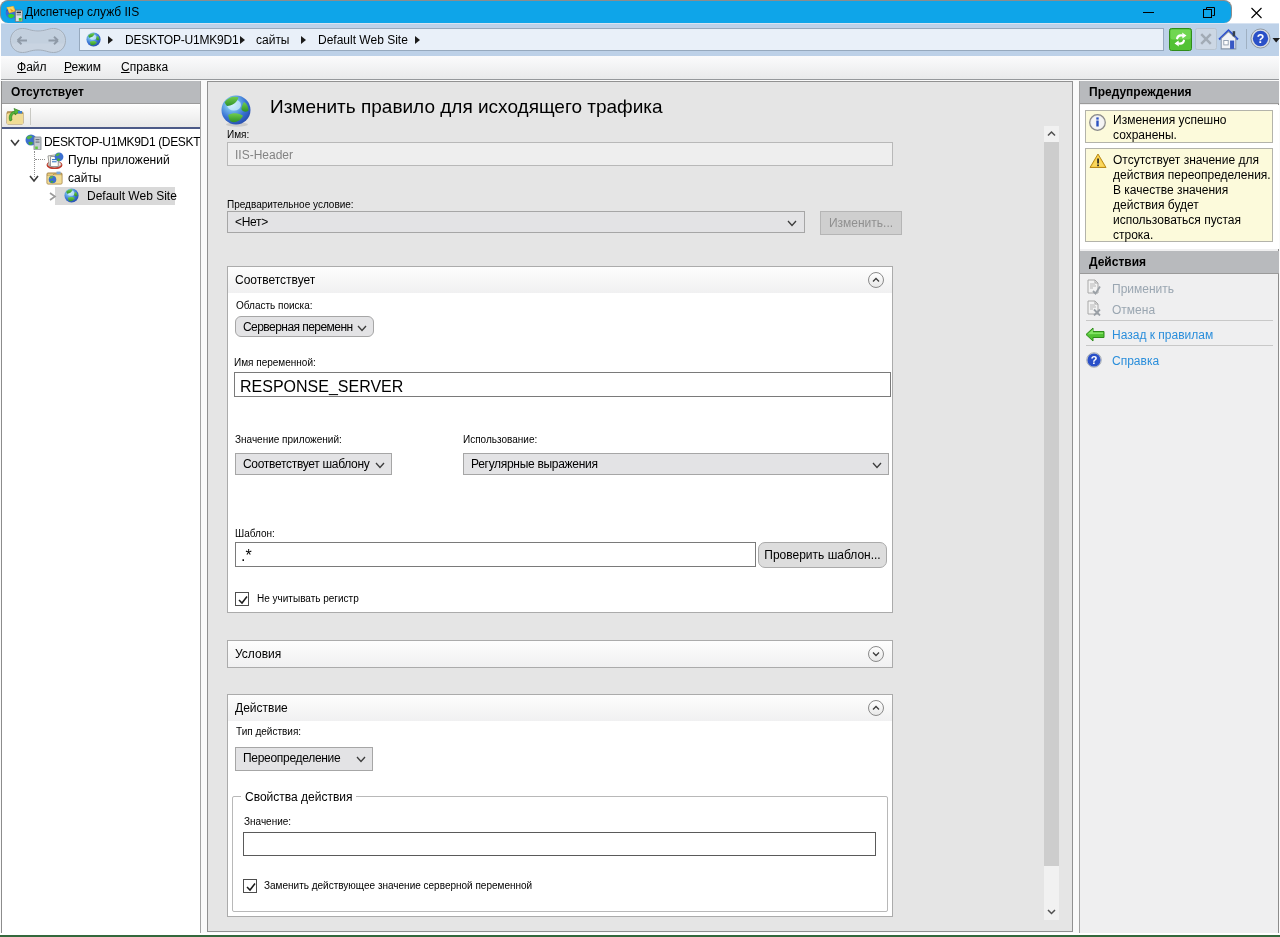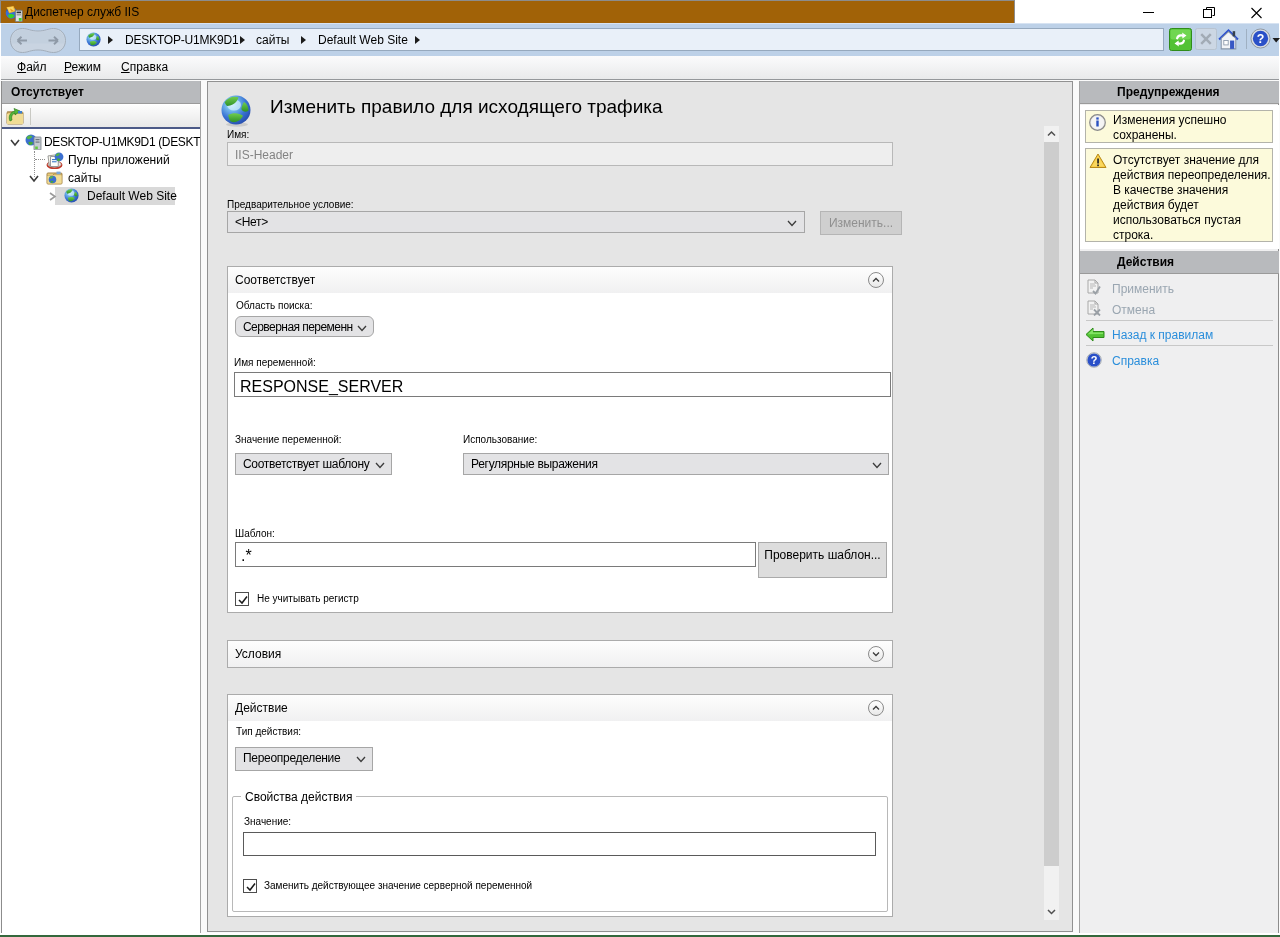--- a/index.html
+++ b/index.html
@@ -2,21 +2,21 @@
 <html><head>
 <meta charset="utf-8">
 <style>
   * { margin:0; padding:0; box-sizing:border-box; }
   html,body { width:1280px; height:937px; overflow:hidden; }
   body { font-family:"Liberation Sans", sans-serif; font-size:12px; color:#000; background:#fff; }
   #win { position:absolute; left:0; top:0; width:1280px; height:937px; background:#fff; }
   .abs { position:absolute; }
 
   
-  #titlebar { left:0; top:0; width:1015px; height:23px; background:#a16207; border-left:1px solid #8c8c8c; border-right:1px solid #8c8c8c; border-top:1px solid #8c8c8c; }
+  #titlebar { left:0; top:0; width:1232px; height:23px; background:#0ea5e9; border-left:1px solid #8c8c8c; border-right:1px solid #8c8c8c; border-top:1px solid #8c8c8c;border-radius:8px; }
   #title-text { left:24px; top:4px; font-size:12px; }
   .winbtn { top:0; width:45px; height:23px; text-align:center; color:#000; }
 
   
   #addrband { left:1px; top:23px; width:1278px; height:33px; background:#bdd1e8; border-top:1px solid #d7e3f2; }
   #navpill { left:8px; top:3px; width:58px; height:27px; }
   #addrbox { left:78px; top:4px; width:1085px; height:23px; background:#e9f0f9; border:1px solid #96a9be; }
   .crumbsep { display:inline-block; width:0; height:0; border-left:5px solid #1c1c1c; border-top:4px solid transparent; border-bottom:4px solid transparent; }
 
   
@@ -48,21 +48,21 @@
   .btn-dis { position:absolute; background:#cfcfcf; border:1px solid #b5b5b5; color:#909090; font-size:12px; text-align:center; }
   .btn { position:absolute; background:#dddddd; border:1px solid #aaaaaa; color:#000; font-size:12px; text-align:center; }
   .section { position:absolute; border:1px solid #ababab; background:#fff; }
   .sec-head { position:absolute; left:0; top:0; right:0; height:26px; background:linear-gradient(#fdfdfd,#f0f0f1); }
   .sec-title { position:absolute; left:7px; top:6px; font-size:12px; }
   .chev-btn { position:absolute; right:8px; top:5px; width:16px; height:16px; border-radius:50%; border:1px solid #8a8a8a; background:linear-gradient(#fefefe,#e8e8e8); }
   .cb { position:absolute; width:14px; height:14px; border:1px solid #4d4d4d; background:#fff; }
   .cb svg { position:absolute; left:0px; top:0px; }
 
   
-  .rp-head { position:absolute; left:0; width:199px; height:23px; background:#b8babd; border-bottom:1px solid #9a9a9a;padding-left:28px; }
+  .rp-head { position:absolute; left:0; width:199px; height:23px; background:#b8babd; border-bottom:1px solid #9a9a9a; }
   .msgbox { position:absolute; left:5px; width:188px; background:#fcfadb; border:1px solid #b3b3aa; }
   .tasklink { position:absolute; font-size:12px; color:#2a8edb; }
   .taskdis { position:absolute; font-size:12px; color:#9aa6b1; }
 
   
   #sbar { left:1044px; top:46px; width:15px; height:794px; background:#f1f1f1; }
   #sthumb { left:0; top:16px; width:15px; height:724px; background:#cdcdcd; }
   .schev { position:absolute; left:1px; font-size:11px; color:#505050; }
 
   #greenbottom { left:0; top:935px; width:1280px; height:2px; background:#34683c; }
@@ -293,40 +293,40 @@
           <svg class="abs" style="right:6px;top:8px" width="10" height="7">
               <path d="M1 1 L5 5.5 L9 1" fill="none" stroke="#3c3c3c" stroke-width="1.3"></path>
             </svg>
         </div>
 
         <div class="lab" style="left:6px;top:90px">Имя переменной:</div>
         <div class="inp" style="left:6px;top:105px;width:657px;height:25px;">
             <div style="padding:5px 0 0 5px">RESPONSE_SERVER</div>
           </div>
 
-        <div class="lab" style="left:7px;top:167px">Значение переменной:</div>
+        <div class="lab" style="left:7px;top:167px">Значение приложений:</div>
         <div class="combo" style="left:7px;top:186px;width:157px;height:22px;overflow:hidden;">
           <div class="tx">Соответствует шаблону</div>
           <svg class="abs" style="right:6px;top:8px" width="10" height="7">
               <path d="M1 1 L5 5.5 L9 1" fill="none" stroke="#3c3c3c" stroke-width="1.3"></path>
             </svg>
         </div>
         <div class="lab" style="left:235px;top:167px">Использование:</div>
         <div class="combo" style="left:235px;top:186px;width:426px;height:22px;">
           <div class="tx">Регулярные выражения</div>
           <svg class="abs" style="right:6px;top:8px" width="10" height="7">
               <path d="M1 1 L5 5.5 L9 1" fill="none" stroke="#3c3c3c" stroke-width="1.3"></path>
             </svg>
         </div>
 
         <div class="lab" style="left:7px;top:261px">Шаблон:</div>
         <div class="inp" style="left:7px;top:275px;width:521px;height:25px;">
             <div style="padding:4px 0 0 5px">.*</div>
           </div>
-        <div class="btn" style="left:530px;top:275px;width:129px;height:36px;">
+        <div class="btn" style="left:530px;top:275px;width:129px;height:26px;border-radius:7px;">
             <div style="padding-top:5px">Проверить шаблон...</div>
           </div>
 
         <div class="cb" style="left:7px;top:325px;">
             <svg width="14" height="14">
               <path d="M3 7 L6 10 L11 3.5" fill="none" stroke="#1a1a1a" stroke-width="1.5"></path>
             </svg>
           </div>
         <div class="lab" style="left:29px;top:326px">Не учитывать регистр</div>
       </div>

